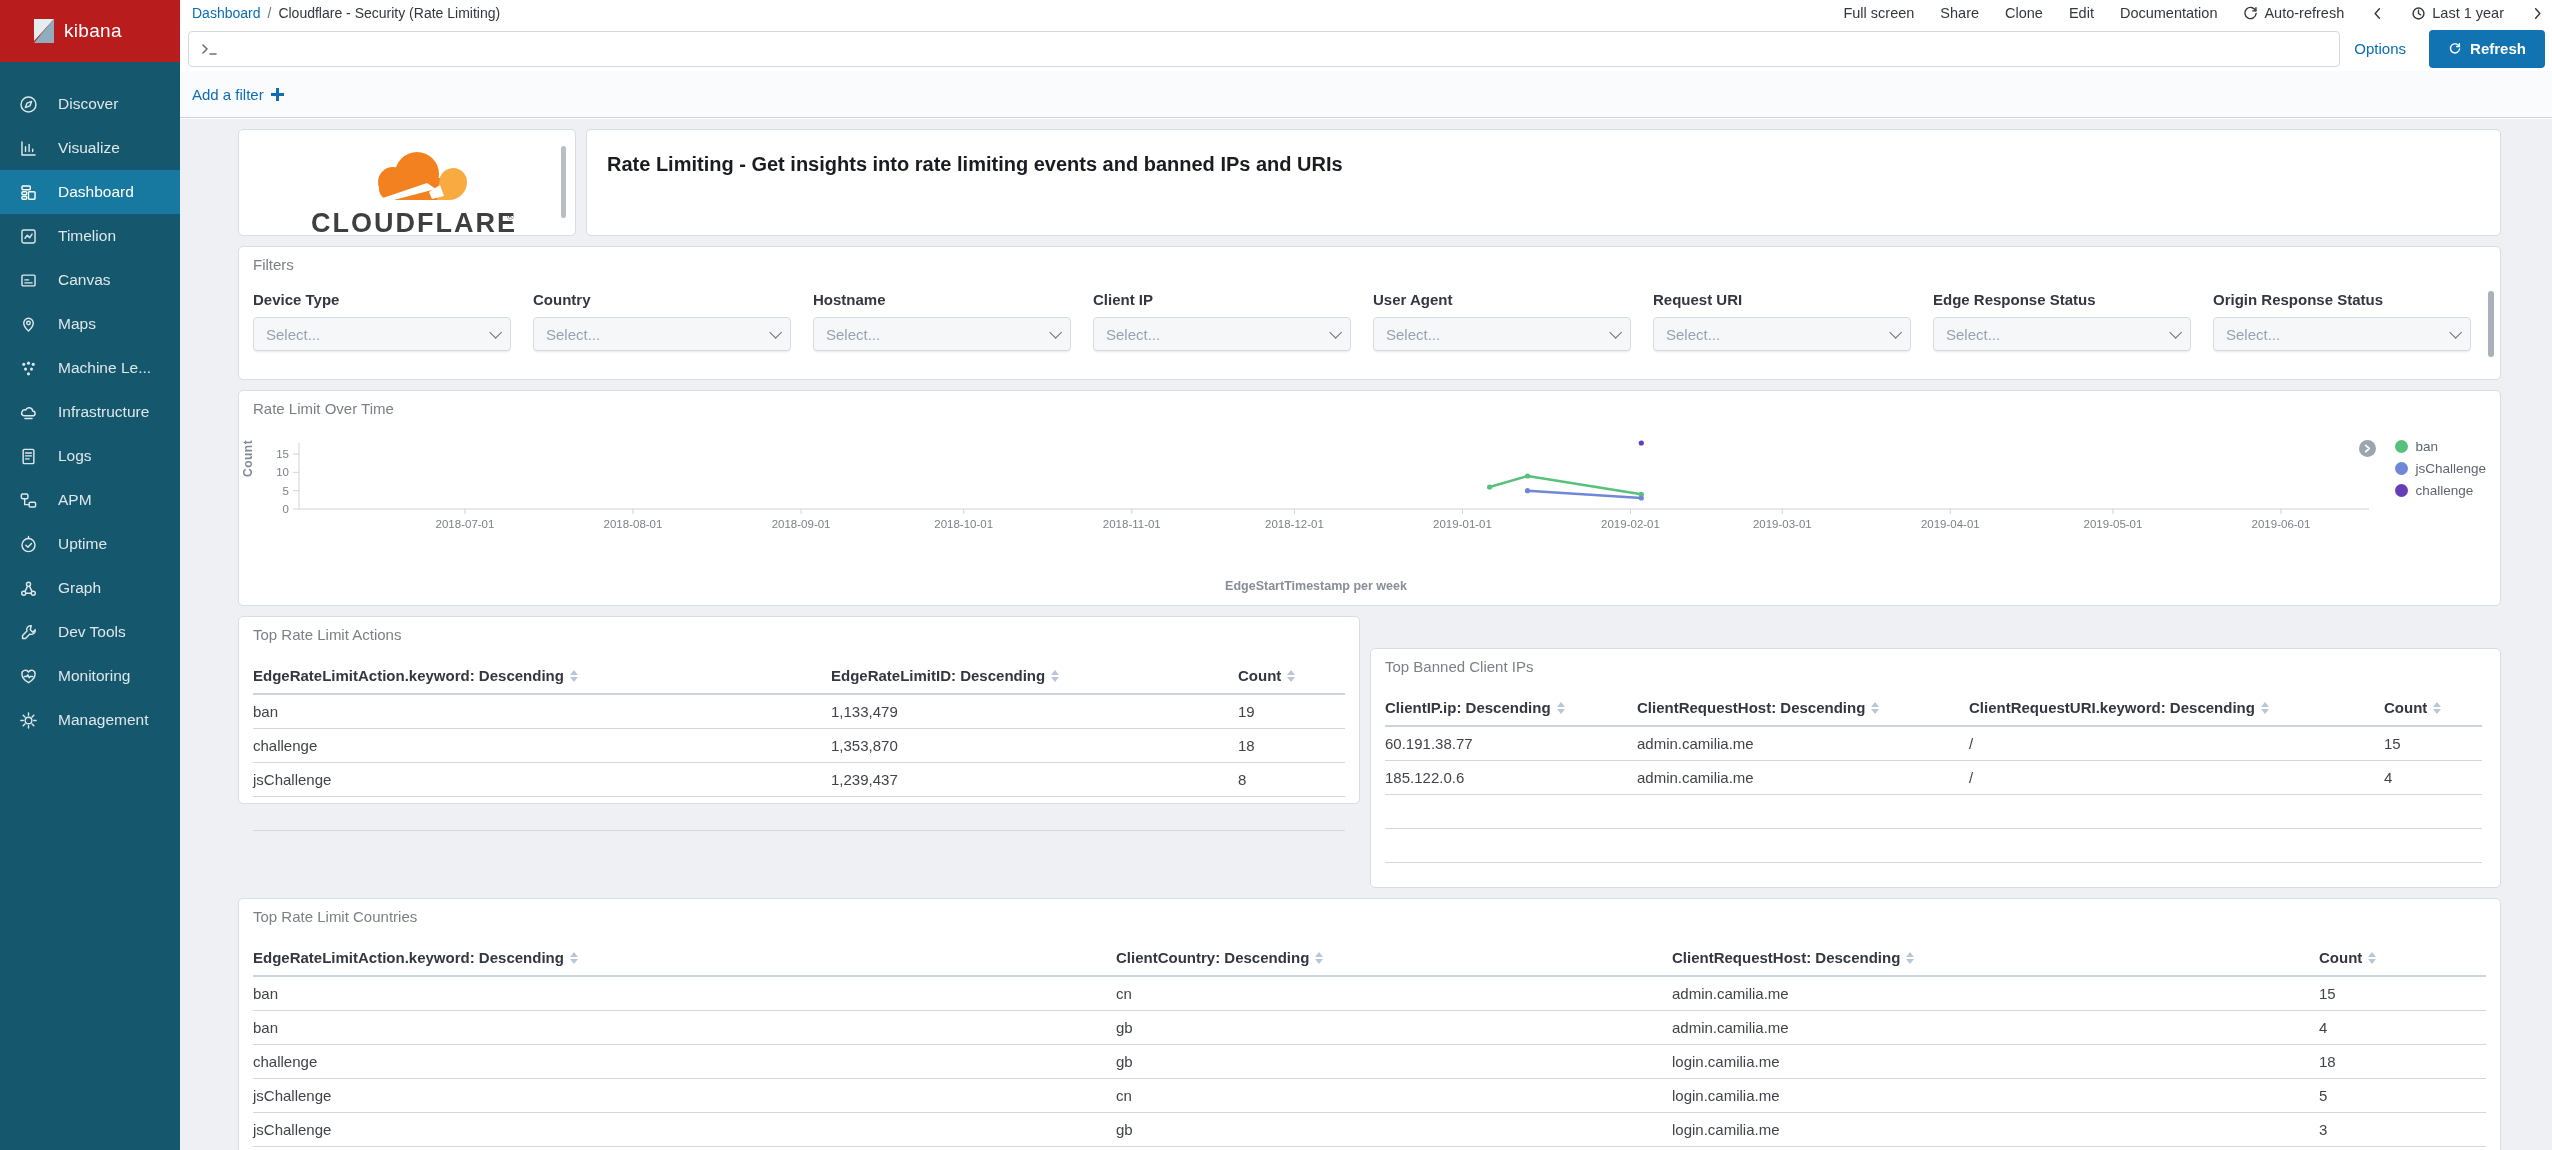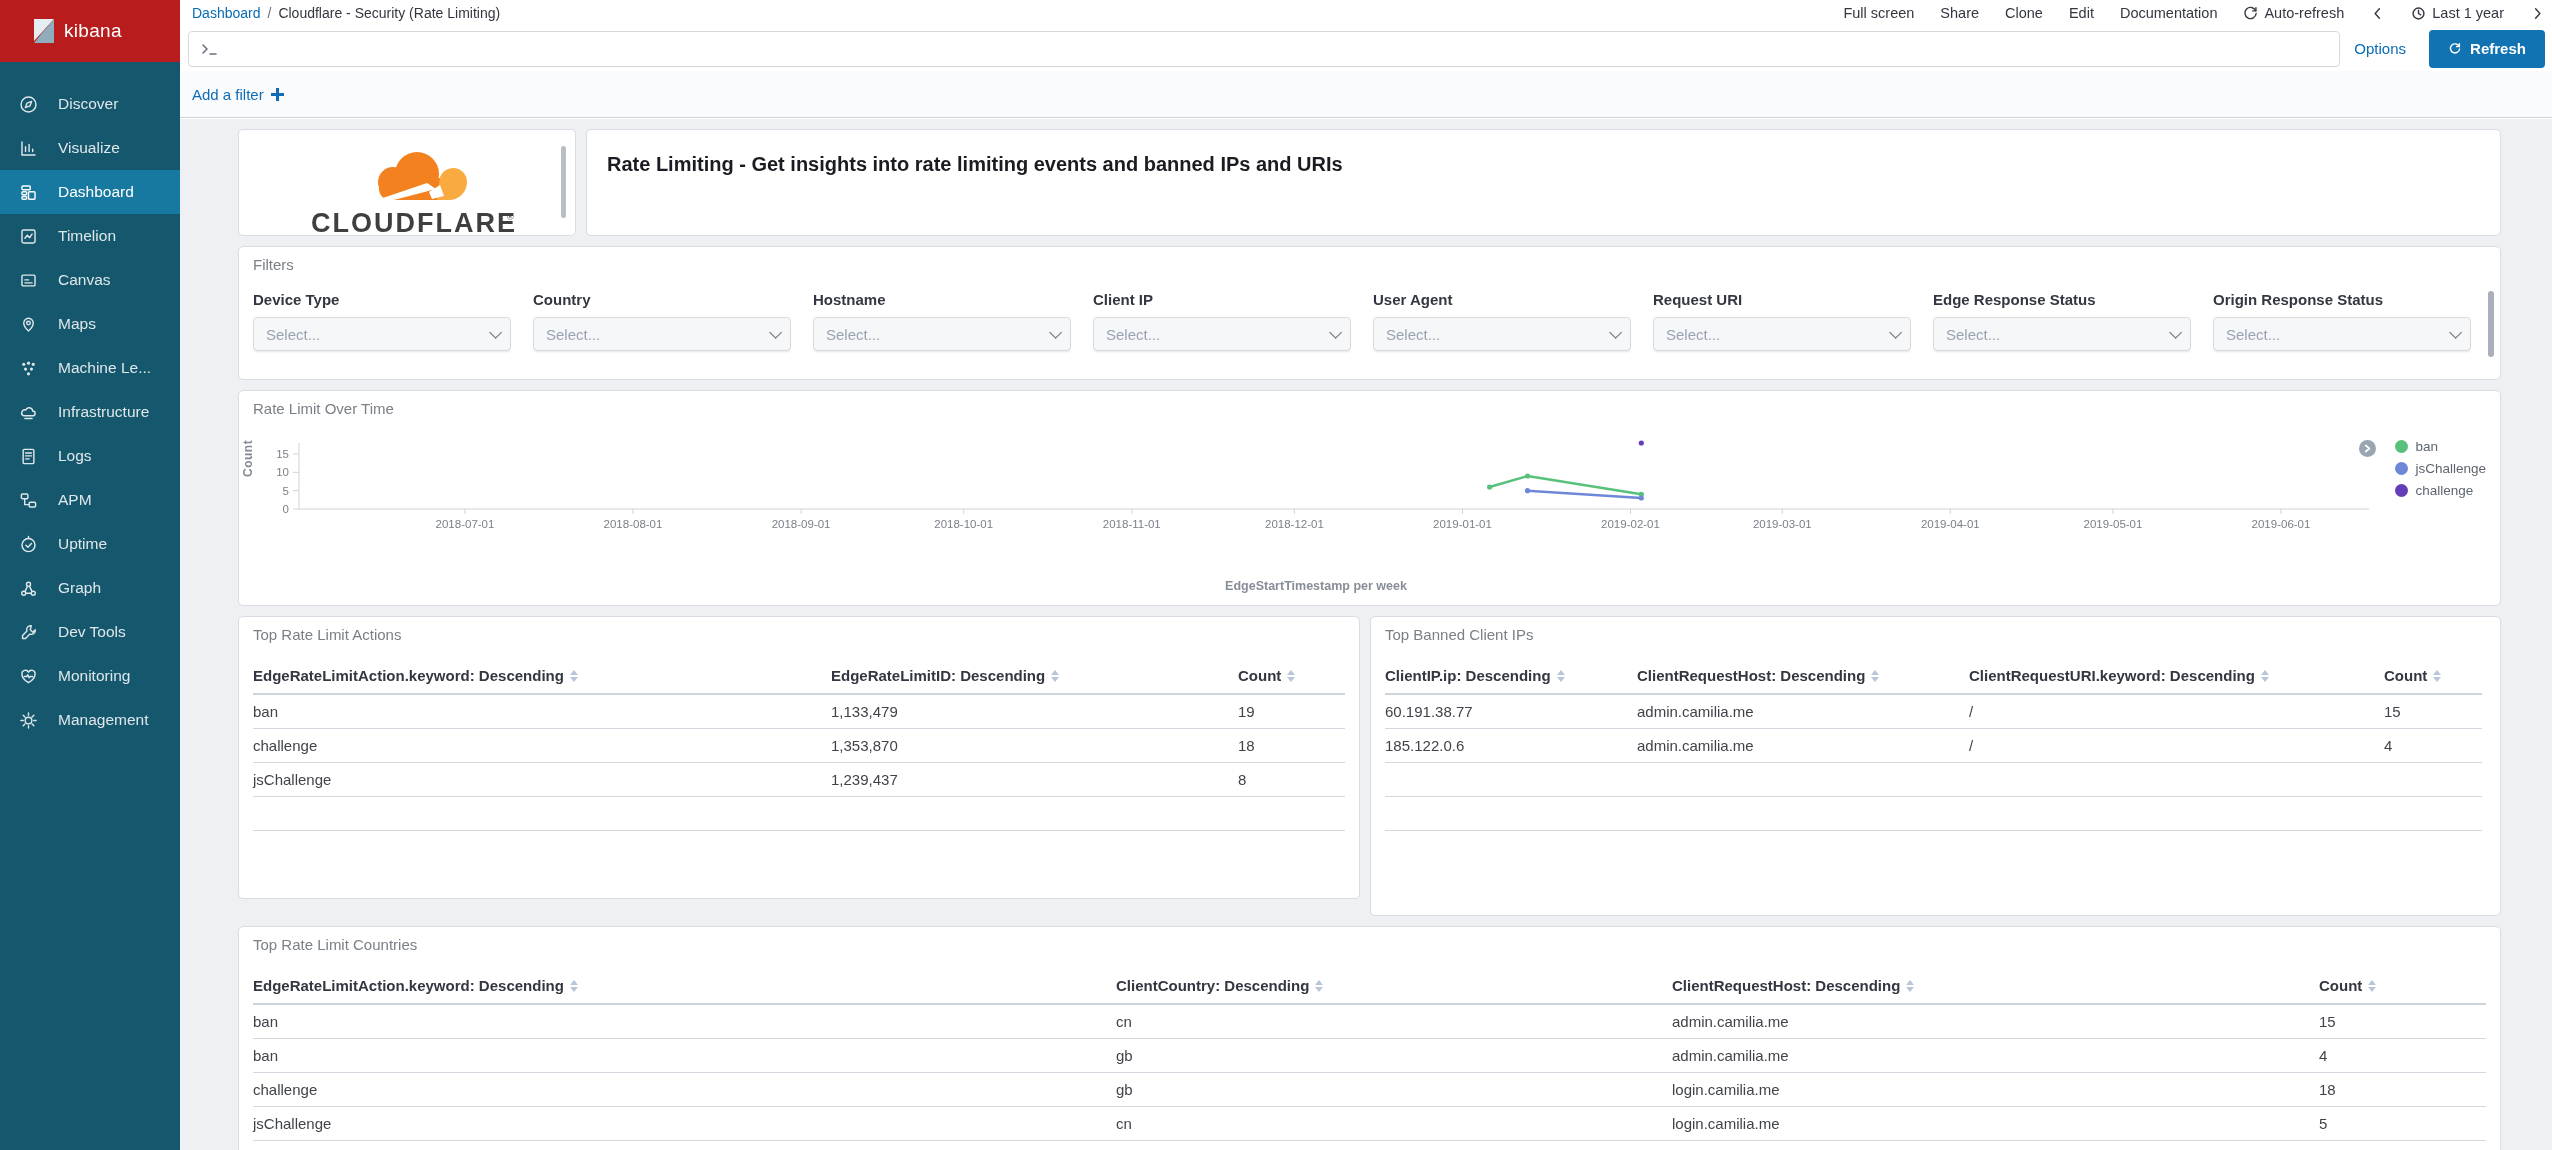--- a/index.html
+++ b/index.html
@@ -75,22 +75,22 @@
   .ytick { fill:#7b8189; font-size:11.5px; text-anchor:end; font-family:inherit; }
   .ylabel { position:absolute; left:2px; top:86px; transform:rotate(-90deg); transform-origin:left top; font-size:12px; font-weight:bold; color:#848a93; letter-spacing:.5px; }
   .xlabel { position:absolute; left:12px; width:2130px; bottom:12px; text-align:center; font-size:12.5px; font-weight:600; color:#888e97; }
   .legend { position:absolute; right:14px; top:48px; display:flex; flex-direction:column; gap:7px; }
   .legend-item { display:flex; align-items:center; gap:7px; font-size:13.5px; color:#5f6570; cursor:pointer; }
   .legend-dot { width:13px; height:13px; border-radius:50%; flex:0 0 13px; }
   .legend-toggle { position:absolute; right:124px; top:49px; width:17px; height:17px; border-radius:50%; background:#9aa5b1; color:#fff; display:flex; align-items:center; justify-content:center; cursor:pointer; }
   .legend-toggle svg { width:9px; height:9px; fill:none; stroke:#fff; stroke-width:2; stroke-linecap:round; stroke-linejoin:round; }
 
   
-  .actions-panel { width:1122px; height:283px; }
-  .banned-panel { flex:1; height:300px; }
+  .actions-panel { width:1122px; height:188px; }
+  .banned-panel { flex:1; height:240px;margin-top:32px; }
   .countries-panel { width:100%; height:290px; }
   .viz-table { border-collapse:collapse; margin:24px 14px 0 14px; table-layout:fixed; }
   .viz-table th { text-align:left; font-size:15px; color:#343741; padding:0 8px 9px 0; border-bottom:2px solid #ccd4de; white-space:nowrap; overflow:hidden; }
   .viz-table td { font-size:15px; color:#404349; height:34px; padding:0 8px 0 0; border-bottom:1px solid #d3d8de; }
   .viz-table tr.empty td { border-bottom:1px solid #d3d8de; }
   .th-inner { display:inline-flex; align-items:center; gap:6px; cursor:pointer; }
   .sort-ico { display:inline-flex; flex-direction:column; gap:2px; }
   .sort-ico i { display:block; width:0; height:0; border-left:4px solid transparent; border-right:4px solid transparent; }
   .sort-ico .up { border-bottom:5px solid #b9c6da; }
   .sort-ico .down { border-top:5px solid #b9c6da; }

